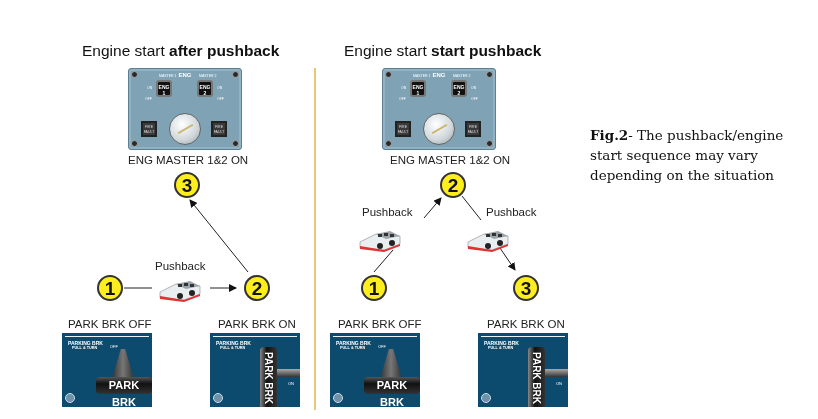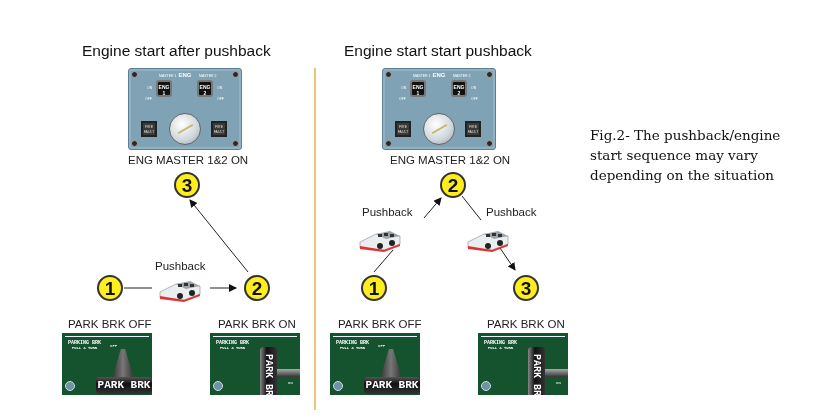--- a/index.html
+++ b/index.html
@@ -1,38 +1,38 @@
 <!DOCTYPE html>
 <html><head>
 <meta charset="utf-8">
 <style>
   html, body { margin: 0; padding: 0; background: #ffffff; }
   body { width: 818px; height: 419px; position: relative; overflow: hidden; font-family: "Liberation Sans", sans-serif; color: #111; }
   .abs { position: absolute; }
   .heading { font-size: 15.5px; white-space: nowrap; }
-  .heading b { font-weight: normal; }
+  .heading b { font-weight: bold; }
   .label { font-size: 11.5px; white-space: nowrap; color: #222; }
   .circle { position: absolute; width: 26px; height: 26px; border-radius: 50%; background: #ffee1e; border: 2px solid #333; box-sizing: border-box; text-align: center; line-height: 23px; font-size: 19px; font-weight: bold; color: #111; }
   .divider { position: absolute; left: 314px; top: 68px; width: 2px; height: 342px; background: #e7c877; }
   .caption { position: absolute; left: 590px; top: 125px; width: 220px; font-family: "DejaVu Serif", "Liberation Serif", serif; font-size: 13.5px; line-height: 20px; color: #111; }
-  .caption b { font-weight: normal; margin-top: 24px; }
+  .caption b { font-weight: bold; margin-top: 24px; }
 
   
   .eng-panel { position: absolute; width: 112px; height: 80px; background: #7fa2b5; border: 1px solid #5f7f90; border-radius: 3px; box-shadow: inset 0 0 0 2px #8fb2c4; }
   .screw { position: absolute; width: 7px; height: 7px; border-radius: 50%; background: #2a2a2a; border: 1px solid #aaa; box-sizing: border-box; }
   .eng-title { position: absolute; left: 0; right: 0; top: 3px; text-align: center; font-size: 6px; color: #fff; font-weight: bold; }
   .master-lbl { position: absolute; top: 5px; font-size: 3.5px; color: #fff; }
   .eng-btn { position: absolute; width: 16px; height: 17px; background: #111; border: 2px solid #777; border-radius: 3px; color: #fff; font-size: 5px; font-weight: bold; text-align: center; line-height: 6px; padding-top: 2px; box-sizing: border-box; }
   .onoff { position: absolute; font-size: 3.5px; color: #fff; }
   .fire-btn { position: absolute; width: 16px; height: 16px; background: #3a3a3a; border: 2px solid #222; box-sizing: border-box; color: #ddd; font-size: 3.5px; text-align: center; line-height: 5px; padding-top: 2px; }
   .knob { position: absolute; width: 30px; height: 30px; border-radius: 50%; background: radial-gradient(circle at 40% 35%, #ffffff, #cfd6da 60%, #8e9aa1); border: 1px solid #666; }
   .knob-line { position: absolute; left: 7px; top: 14px; width: 17px; height: 2px; background: #c9b56a; transform: rotate(-30deg); }
 
   
-  .pbrk { position: absolute; width: 90px; height: 62px; background: #14532d; overflow: hidden; font-family: Liberation Mono, monospace; }
+  .pbrk { position: absolute; width: 90px; height: 74px; background: #0c4a6e; overflow: hidden; }
   .pbrk-line { position: absolute; left: 3px; right: 3px; top: 3px; height: 1px; background: #e8f3f9; }
   .pbrk-txt { position: absolute; left: 6px; top: 8px; font-size: 5px; color: #fff; font-weight: bold; line-height: 5px; }
   .pbrk-txt span { display: block; padding-left: 4px; font-size: 3.8px; }
   .pbrk-handle-h { position: absolute; left: 34px; top: 44px; width: 56px; height: 17px; background: linear-gradient(#555, #111 40%, #333); border-radius: 4px; color: #fff; font-weight: bold; font-size: 11px; text-align: center; line-height: 17px; }
   .pbrk-stem { position: absolute; left: 50px; top: 16px; width: 22px; height: 30px; background: linear-gradient(90deg, #333, #777 50%, #333); clip-path: polygon(40% 0, 60% 0, 100% 100%, 0 100%); }
   .pbrk-handle-v { position: absolute; left: 50px; top: 14px; width: 17px; height: 62px; background: linear-gradient(90deg, #888, #111 40%, #333); border-radius: 4px; color: #fff; font-weight: bold; font-size: 10px; writing-mode: vertical-rl; text-align: center; line-height: 17px; }
   .pbrk-lever { position: absolute; left: 66px; top: 36px; width: 24px; height: 8px; background: linear-gradient(#aaa, #333); }
   .offon { position: absolute; font-size: 4px; color: #fff; }
   .pbrk-screw { position: absolute; left: 3px; bottom: 4px; width: 10px; height: 10px; border-radius: 50%; background: #6e93a8; border: 1px solid #c8dbe6; box-sizing: border-box; }
 

